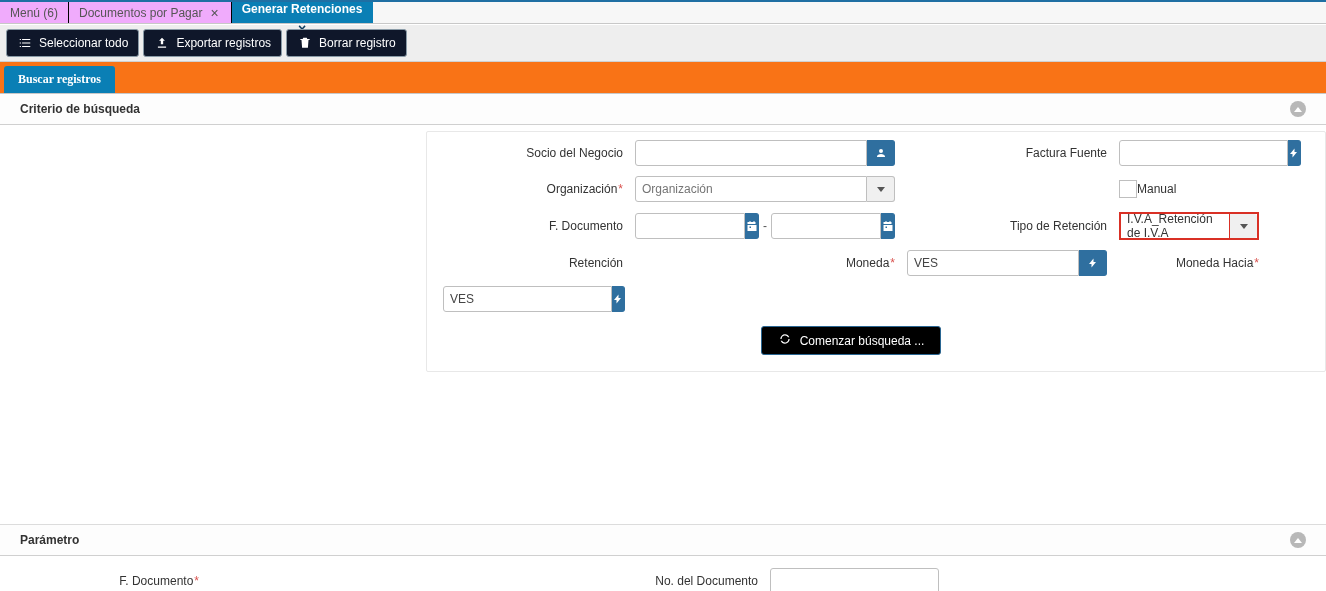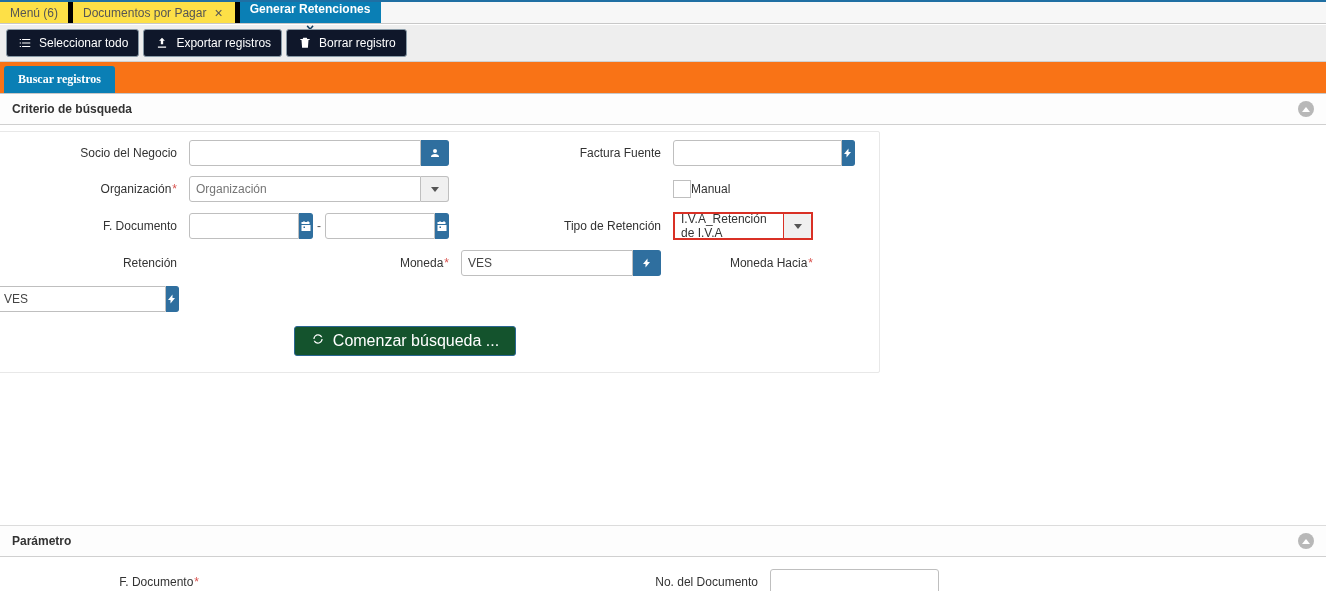--- a/index.html
+++ b/index.html
@@ -16,22 +16,22 @@
       align-items: stretch;
       height: 24px;
       border-top: 2px solid #1f6fa3;
       border-bottom: 1px solid #c8c8c8;
       background: #f7f7f7;
     }
     .tab {
       display: flex;
       align-items: center;
       padding: 0 10px;
-      border-right: 5px solid #000000;
-      background: #fde047;
+      border-right: 1px solid #000000;
+      background: #f0abfc;
       color: #555;
       cursor: pointer;
       gap: 6px;
     }
     .tab.active {
       background: #0a7fb5;
       color: #fff;
       font-weight: bold;
       border-right: 1px solid #0a7fb5;
       flex-direction: column;
@@ -80,42 +80,42 @@
       padding: 6px 14px;
       border-radius: 3px 3px 0 0;
       font-weight: bold;
       cursor: pointer;
     }
     
     .panel-header {
       display: flex;
       align-items: center;
       justify-content: space-between;
-      padding: 7px 12px;
+      padding: 7px 20px;
       color: #333;
       font-weight: bold;
       border-bottom: 1px solid #d0d0d0;
       background: #fdfdfd;
     }
     .collapse-btn {
       width: 16px;
       height: 16px;
       border-radius: 50%;
       background: #b8b8b8;
       color: #fff;
       display: flex;
       align-items: center;
       justify-content: center;
       font-size: 10px;
       cursor: pointer;
     }
     
     .form-wrap {
       display: flex;
-      justify-content: flex-start;
+      justify-content: flex-end;
       padding: 6px 0 12px 0;
     }
     .form-grid {
       display: grid;
       grid-template-columns: 180px 260px 200px 140px;
       gap: 10px 12px;
       align-items: center;
       padding: 8px 16px 16px 16px;
       border: 1px solid #e8e8e8;
       border-radius: 2px;
@@ -207,25 +207,25 @@
       background:#fff;
       cursor:pointer;
     }
     .startsearch-row {
       grid-column: 1 / span 4;
       display:flex; justify-content:center;
       margin-top:4px;
     }
     .btn-primary {
       display:inline-flex; align-items:center; gap:8px;
-      background:#14532d; color:#fff;
+      background:#000000; color:#fff;
       border:1px solid #2a6692;
       border-radius:3px;
       padding:5px 16px;
-      font-size:16px;
+      font-size:12px;
       cursor:pointer;
     }
     .btn-primary svg { width:14px; height:14px; fill:#fff; }
     
     .spacer { height: 140px; }
     .divider { border-top:1px solid #dcdcdc; }
     
     .param-grid {
       display:grid;
       grid-template-columns: 185px 130px 1fr 160px 370px;

